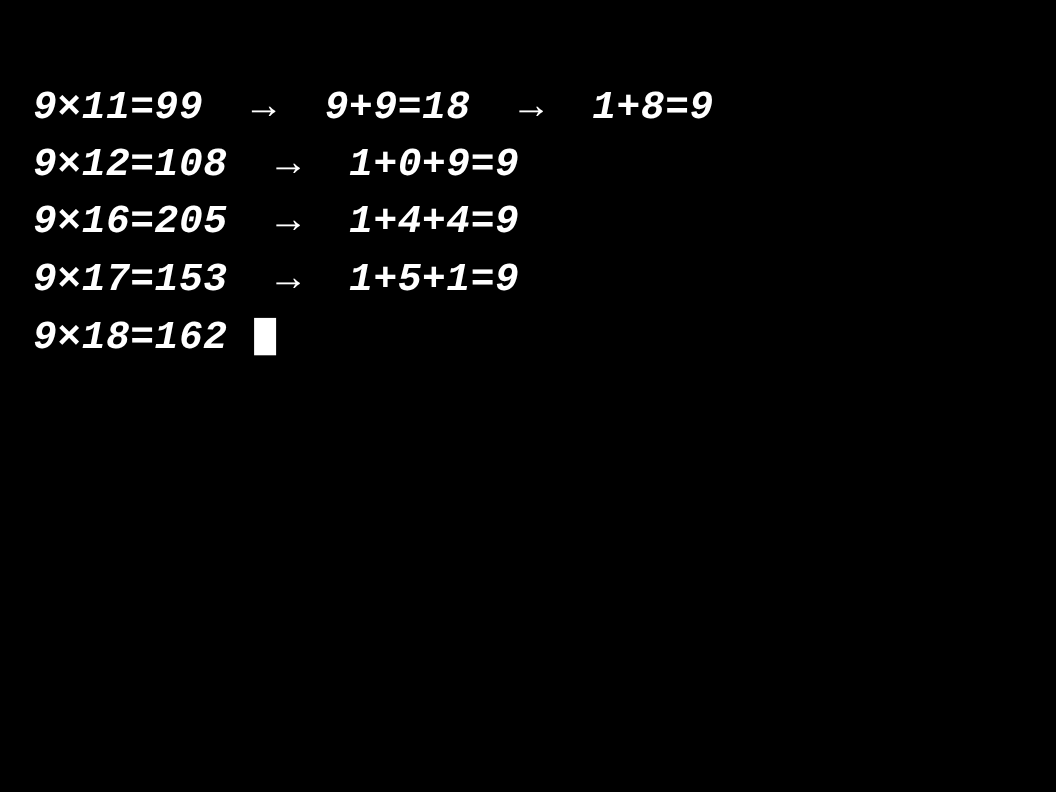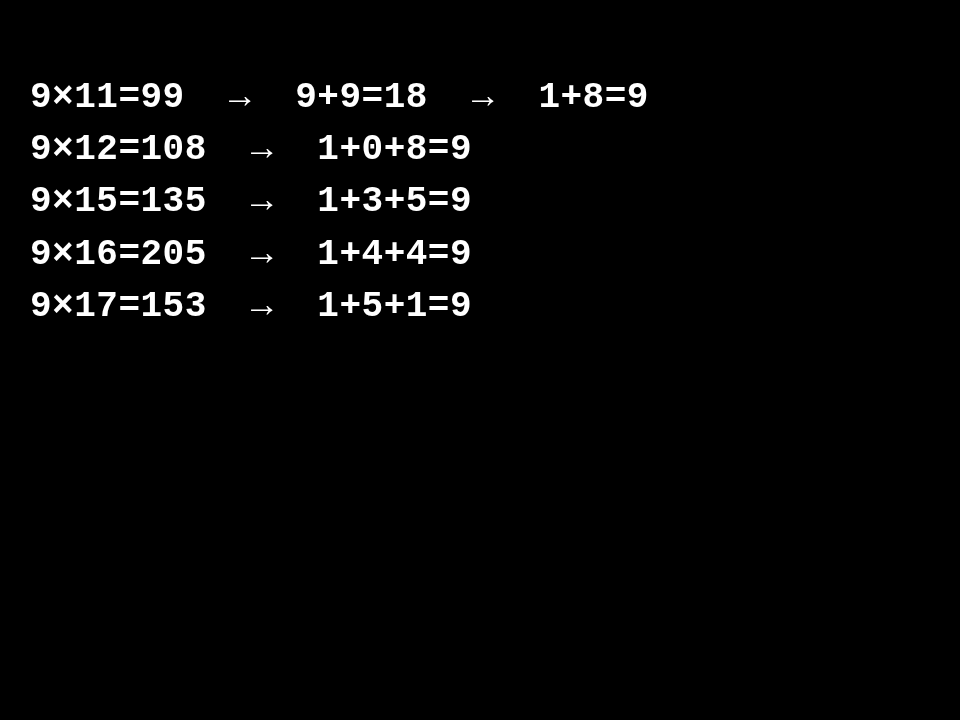--- a/index.html
+++ b/index.html
@@ -16,20 +16,21 @@
       color: #ffffff;
       position: relative;
     }
     .terminal {
       position: absolute;
       top: 86px;
       left: 30px;
       right: 30px;
       bottom: 80px;
       background: #000000;
+      font-style: italic;
     }
     .line {
       font-size: 36px;
       font-weight: bold;
       line-height: 1.45;
       white-space: pre;
       letter-spacing: 0.5px;
     }
     .line.partial {
       margin-top: -14px;
@@ -43,17 +44,17 @@
       vertical-align: text-bottom;
       margin-bottom: 4px;
       margin-left: 2px;
     }
   </style>
 </head>
 <body>
 
 <div class="terminal">
   <div class="line partial">9×11=99  →  9+9=18  →  1+8=9</div>
-  <div class="line">9×12=108  →  1+0+8=9</div>
-  <div class="line">9×15=135  →  1+3+5=9</div>
+  <div class="line">9×12=108  →  1+0+9=9</div>
   <div class="line">9×16=205  →  1+4+4=9</div>
   <div class="line">9×17=153  →  1+5+1=9</div>
+  <div class="line"><span>9×18=162 </span><span class="cursor"></span></div>
 </div>
 
 </body></html>

